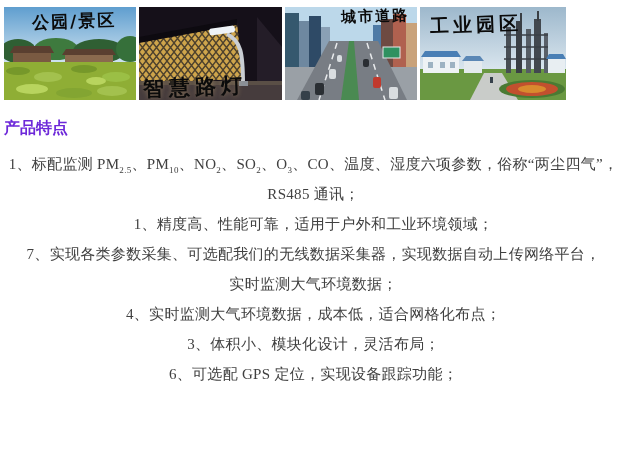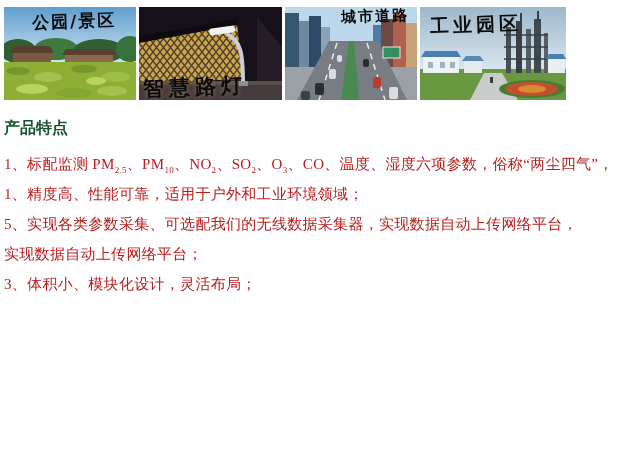--- a/index.html
+++ b/index.html
@@ -10,23 +10,23 @@
   .tile svg{display:block;width:100%;height:100%;}
   .tile-label{position:absolute;font-family:"DejaVu Serif","Liberation Serif",serif;
         font-weight:700;color:#0b0b0b;white-space:nowrap;line-height:1;
         transform:rotate(-2deg);}
   .lbl-park{left:28px;top:6px;font-size:17px;letter-spacing:2px;}
   .lbl-lamp{left:4px;bottom:3px;font-size:21px;letter-spacing:5px;
         text-shadow:0 0 5px rgba(214,180,120,.45);}
   .lbl-road{right:8px;top:2px;font-size:15px;letter-spacing:2px;}
   .lbl-ind{left:10px;top:8px;font-size:19px;letter-spacing:4px;}
   .heading{margin:18px 0 0 4px;font-family:"Liberation Sans","DejaVu Sans",sans-serif;
-        font-weight:700;font-size:16px;color:#14532d;}
+        font-weight:700;font-size:16px;color:#6d28d9;}
   .features{margin:10px 14px 0 4px;}
-  .features p{margin:0;font-size:15px;line-height:30px;letter-spacing:.3px;color:#b91c1c;}
+  .features p{margin:0;font-size:15px;line-height:30px;letter-spacing:.3px;color:#404040;text-align:center;}
   .features sub{font-size:9px;line-height:0;}
 </style>
 </head>
 <body>
 
 <div class="page">
 
   <div class="banner">
 
     <figure class="tile" style="width:132px">
@@ -143,19 +143,21 @@
         <rect x="70" y="70" width="3" height="6" fill="#35404a"></rect>
       </svg>
       <figcaption class="tile-label lbl-ind">工业园区</figcaption>
     </figure>
 
   </div>
 
   <h2 class="heading">产品特点</h2>
 
   <div class="features" id="feature-list">
-      <p><span>1、标配监测 PM</span><sub>2.5</sub><span>、PM</span><sub>10</sub><span>、NO</span><sub>2</sub><span>、SO</span><sub>2</sub><span>、O</span><sub>3</sub><span>、CO、温度、湿度六项参数，俗称“两尘四气”，</span><br></p>
+      <p><span>1、标配监测 PM</span><sub>2.5</sub><span>、PM</span><sub>10</sub><span>、NO</span><sub>2</sub><span>、SO</span><sub>2</sub><span>、O</span><sub>3</sub><span>、CO、温度、湿度六项参数，俗称“两尘四气”，</span><br><span>RS485 通讯；</span></p>
       <p><span>1、精度高、性能可靠，适用于户外和工业环境领域；</span></p>
-      <p><span>5、实现各类参数采集、可选配我们的无线数据采集器，实现数据自动上传网络平台，</span><br><span>实现数据自动上传网络平台；</span></p>
+      <p><span>7、实现各类参数采集、可选配我们的无线数据采集器，实现数据自动上传网络平台，</span><br><span>实时监测大气环境数据；</span></p>
+      <p><span>4、实时监测大气环境数据，成本低，适合网格化布点；</span></p>
       <p><span>3、体积小、模块化设计，灵活布局；</span></p>
+      <p><span>6、可选配 GPS 定位，实现设备跟踪功能；</span></p>
     </div>
 
 </div>
 
 </body></html>

